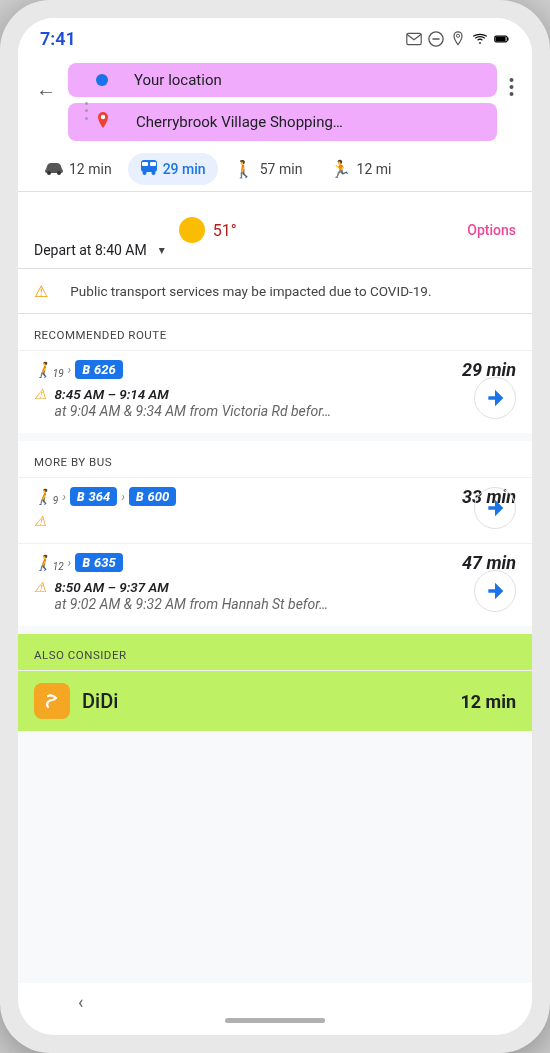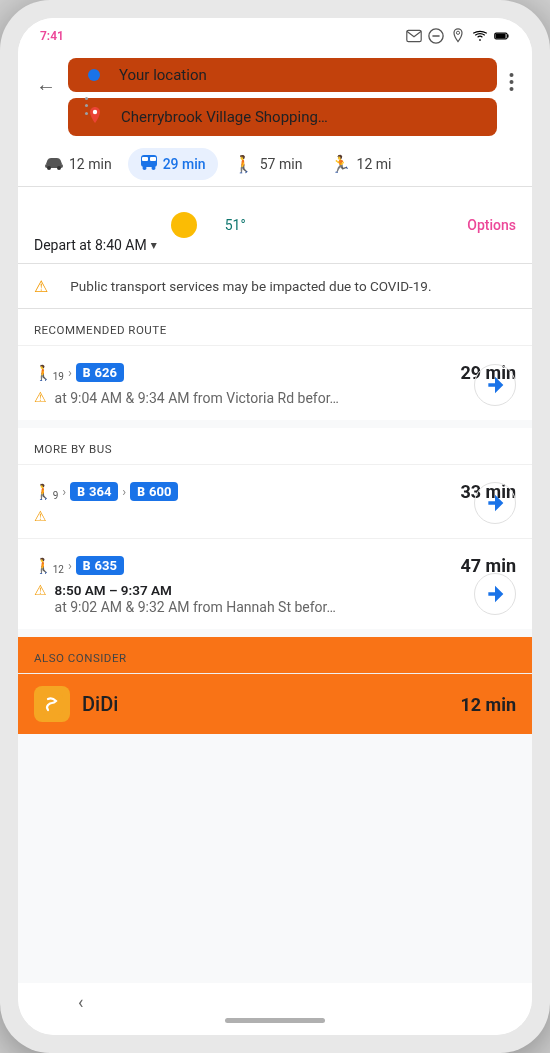--- a/index.html
+++ b/index.html
@@ -31,23 +31,23 @@
     }
     
     .status-bar {
       background: #fff;
       padding: 10px 22px 6px 22px;
       display: flex;
       justify-content: space-between;
       align-items: center;
     }
     .status-time {
-      font-size: 12px;
+      font-size: 18px;
       font-weight: 600;
-      color: #ec4899;
+      color: #1d4ed8;
     }
     .status-icons {
       display: flex;
       align-items: center;
       gap: 6px;
     }
     .status-icons svg {
       width: 16px;
       height: 16px;
     }
@@ -71,24 +71,24 @@
     .search-fields {
       flex: 1;
       display: flex;
       flex-direction: column;
       gap: 6px;
       position: relative;
     }
     .search-field-row {
       display: flex;
       align-items: center;
-      background: #c2410c;
+      background: #f0abfc;
       border-radius: 8px;
-      padding: 8px 20px;
-      gap: 19px;
+      padding: 8px 28px;
+      gap: 26px;
     }
     .dot-blue {
       width: 12px;
       height: 12px;
       background: #1a73e8;
       border-radius: 50%;
       flex-shrink: 0;
     }
     .dot-red-pin {
       flex-shrink: 0;
@@ -160,38 +160,37 @@
       padding: 10px 16px;
       gap: 8px;
       border-bottom: 1px solid #e0e0e0;
       background: #fff;
     }
     .depart-text {
       font-size: 14px;
       color: #202124;
       display: flex;
       align-items: center;
-      gap: 4px;
+      gap: 12px;
       margin-top: 40px;
     }
     .chevron-down {
       font-size: 12px;
       color: #444;
     }
     .weather-icon {
       width: 26px;
       height: 26px;
       background: #fbbc04;
       border-radius: 50%;
       margin-left: 6px;
     }
     .temp-text {
-      font-size: 14px;
-      color: #0f766e;
-      margin-left: 20px;
+      font-size: 16px;
+      color: #b91c1c;
     }
     .options-btn {
       margin-left: auto;
       font-size: 14px;
       color: #ec4899;
       cursor: pointer;
       font-weight: 500;
     }
 
     
@@ -232,26 +231,27 @@
     }
     .section-header {
       font-size: 11.5px;
       font-weight: 400;
       color: #444;
       letter-spacing: 0.5px;
       padding: 14px 16px 8px 16px;
       text-transform: uppercase;
     }
     .route-card {
-      padding: 16px 16px 14px 16px;
+      padding: 8px 16px 14px 16px;
       border-top: 1px solid #f0f0f0;
       display: flex;
       flex-direction: column;
       gap: 6px;
       position: relative;
+      font-style: italic;
     }
     .route-top {
       display: flex;
       align-items: center;
       justify-content: space-between;
     }
     .route-steps {
       display: flex;
       align-items: center;
       gap: 4px;
@@ -328,21 +328,21 @@
       color: #666;
       margin-top: 1px;
     }
     .route-info-col {
       display: flex;
       flex-direction: column;
     }
 
     
     .also-consider-section {
-      background: #f97316;
+      background: #bef264;
       margin-bottom: 8px;
     }
     .didi-row {
       padding: 12px 16px;
       display: flex;
       align-items: center;
       gap: 12px;
       border-top: 1px solid #f0f0f0;
     }
     .didi-icon {
@@ -531,20 +531,21 @@
               <div class="bus-chip">
                 <span class="b-letter">B</span>
                 <span>626</span>
               </div>
             </div>
             <span class="route-time">29 min</span>
           </div>
           <div class="route-detail">
             <span class="warning-sm">⚠</span>
             <div class="route-info-col">
+              <span class="route-times">8:45 AM – 9:14 AM</span>
               <span class="route-from">at 9:04 AM &amp; 9:34 AM from Victoria Rd befor…</span>
             </div>
           </div>
           <div class="navigate-btn">
             <svg viewBox="0 0 24 24" fill="none">
               <path d="M12 2 L22 12 L12 22 L12 14 L4 14 L4 10 L12 10 Z" fill="#1a73e8"></path>
             </svg>
           </div>
         </div>
       </div>

